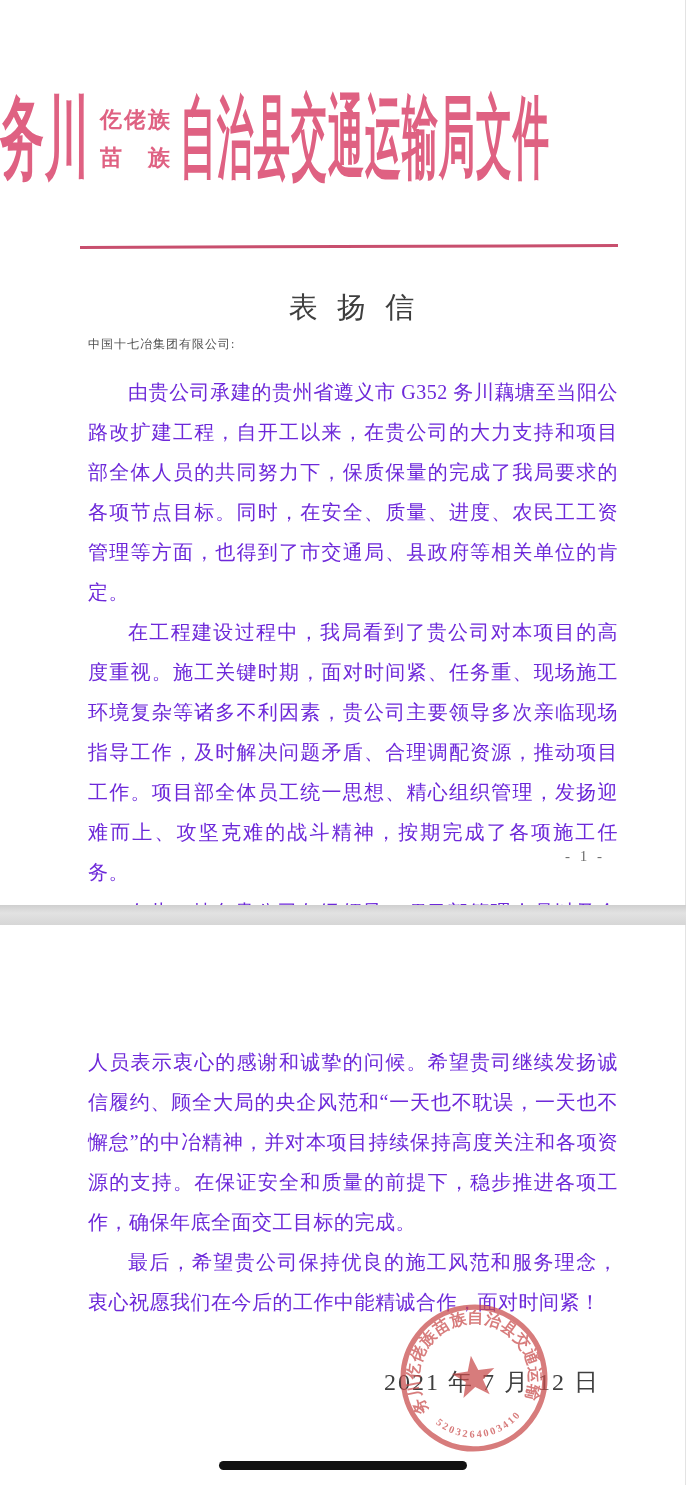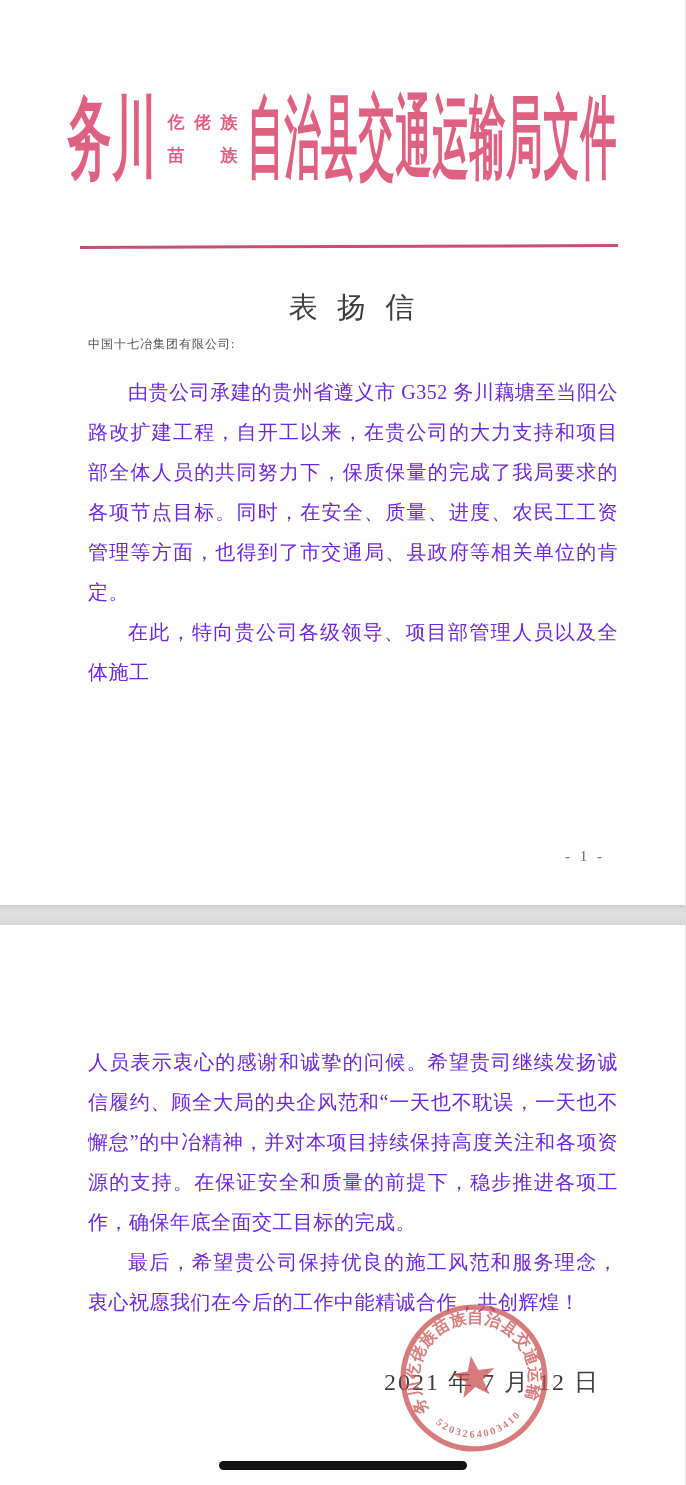--- a/index.html
+++ b/index.html
@@ -28,41 +28,40 @@
     background: linear-gradient(#cfcfcf, #e2e2e2 40%, #d6d6d6);
   }
   .page2 { top: 925px; height: 560px; padding-left: 40px; }
 
   
   .letterhead {
     position: absolute;
     top: 86px; left: 0;
     width: 100%; height: 106px;
     display: flex;
-    justify-content: center;
     align-items: center;
     gap: 10px;
     color: var(--accent, #df6182);
   }
   .lh-big {
     display: inline-block;
     font-weight: bold;
     white-space: nowrap;
     transform-origin: center;
     letter-spacing: 1px;
   }
   .lh-county { font-size: 44px; transform: scaleY(2.05); }
   .lh-org    { font-size: 36px; transform: scaleY(2.5); }
   .lh-ethnic {
     display: inline-flex;
     flex-direction: column;
     justify-content: center;
     gap: 16px;
     width: 70px;
-    font-size: 17px;
+    font-size: 22px;
     font-weight: bold;
     line-height: 1;
   }
   .lh-ethnic span { display: block; width: 100%; text-align: justify; text-align-last: justify; }
 
   .red-rule {
     position: absolute;
     top: 245px; left: 80px;
     width: 538px; height: 3px;
     background: var(--rule, #c84f6e);
@@ -157,33 +156,34 @@
     </div>
 
     <div class="red-rule"></div>
 
     <h1 class="title">表 扬 信</h1>
 
     <p class="salutation">中国十七冶集团有限公司:</p>
 
     <div class="body-text p1-body">
       <p class="para indent">由贵公司承建的贵州省遵义市 G352 务川藕塘至当阳公路改扩建工程，自开工以来，在贵公司的大力支持和项目部全体人员的共同努力下，保质保量的完成了我局要求的各项节点目标。同时，在安全、质量、进度、农民工工资管理等方面，也得到了市交通局、县政府等相关单位的肯定。</p>
+      <p class="para indent">在工程建设过程中，我局看到了贵公司对本项目的高度重视。施工关键时期，面对时间紧、任务重、现场施工环境复杂等诸多不利因素，贵公司主要领导多次亲临现场指导工作，及时解决问题矛盾、合理调配资源，推动项目工作。项目部全体员工统一思想、精心组织管理，发扬迎难而上、攻坚克难的战斗精神，按期完成了各项施工任务。</p>
       <p class="para indent">在此，特向贵公司各级领导、项目部管理人员以及全体施工</p>
     </div>
 
     <div class="pagenum">- 1 -</div>
   </div>
 
   <div class="page-gap"></div>
 
   <div class="page page2">
 
     <div class="body-text p2-body">
       <p class="para">人员表示衷心的感谢和诚挚的问候。希望贵司继续发扬诚信履约、顾全大局的央企风范和“一天也不耽误，一天也不懈怠”的中冶精神，并对本项目持续保持高度关注和各项资源的支持。在保证安全和质量的前提下，稳步推进各项工作，确保年底全面交工目标的完成。</p>
-      <p class="para indent">最后，希望贵公司保持优良的施工风范和服务理念，衷心祝愿我们在今后的工作中能精诚合作，共创辉煌！</p>
+      <p class="para indent">最后，希望贵公司保持优良的施工风范和服务理念，衷心祝愿我们在今后的工作中能精诚合作，面对时间紧！</p>
     </div>
 
     <div class="date-line">2021 年 7 月 12 日</div>
 
     <svg class="seal" viewBox="0 0 148 148" xmlns="http://www.w3.org/2000/svg">
       <circle cx="74" cy="74" r="69" fill="none" stroke="#c94b4b" stroke-width="5"></circle>
       <defs>
         <path id="sealTopArc" d="M 27.2 101 A 54 54 0 1 1 120.8 101" fill="none"></path>
         <path id="sealBottomArc" d="M 28.3 109.7 A 58 58 0 0 0 119.7 109.7" fill="none"></path>
       </defs>

